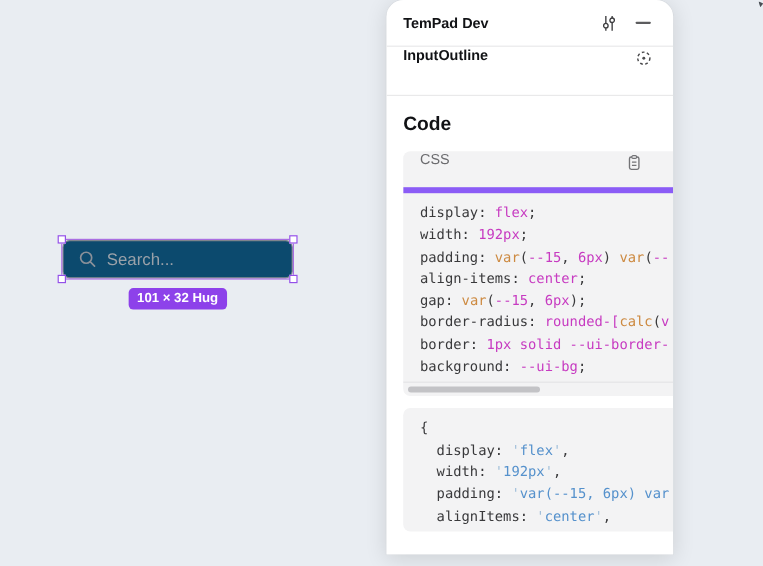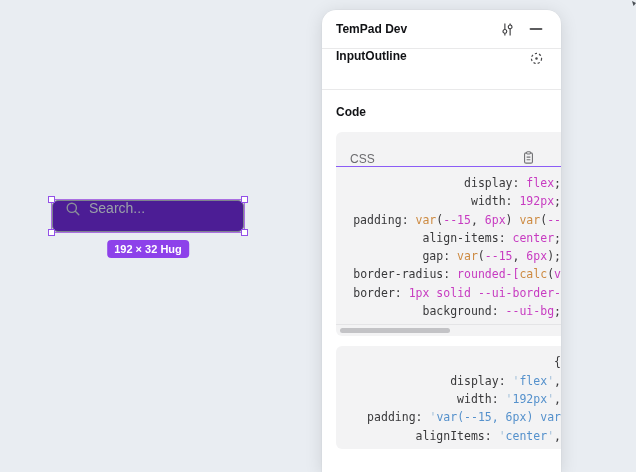--- a/index.html
+++ b/index.html
@@ -10,24 +10,24 @@
     background: var(--canvas-bg, #e9edf2);
   }
 
   
   .canvas { position: absolute; inset: 0; }
 
   .component-wrap { position: absolute; left: 52px; top: 200px; width: 192px; height: 32px; }
 
   .search-input {
     position: absolute; inset: 0;
-    background: #4c1d95;
+    background: #0c4a6e;
     border: 1px solid var(--input-border, #7e848d);
     border-radius: 6px;
-    display: flex; gap: 8px;
+    display: flex; align-items: center; gap: 8px;
     padding: 0 12px;
   }
   .search-input .placeholder {
     color: var(--placeholder-color, #9aa1a9);
     font-size: 14px; line-height: 1;
     white-space: nowrap;
   }
   .magnifier-svg { display: block; flex: 0 0 auto; }
 
   .selection-outline {
@@ -51,21 +51,21 @@
     color: #ffffff; font-size: 11px; font-weight: bold;
     padding: 3px 7px; border-radius: 4px;
     white-space: nowrap; line-height: 1.1;
   }
 
   
   .cursor-artifact { position: absolute; right: 0; top: 1px; width: 4px; height: 5px; background: #4a4f55; clip-path: polygon(0 0, 100% 40%, 40% 100%); }
 
   
   .panel {
-    position: absolute; left: 322px; top: 10px; width: 239px; height: 462px;
+    position: absolute; left: 322px; top: 0; width: 239px; height: 462px;
     background: #ffffff;
     border-radius: 14px 14px 0 0;
     box-shadow: 0 3px 18px rgba(0,0,0,0.12), 0 0 0 0.5px rgba(0,0,0,0.04);
     overflow: hidden;
   }
   .panel-header {
     height: 39px; display: flex; align-items: center;
     padding: 0 16px 0 14px;
     border-bottom: 1px solid #e9e9ea;
   }
@@ -75,45 +75,45 @@
 
   .node-row {
     height: 41px; display: flex; 
     padding: 0 16px 0 14px;
     border-bottom: 1px solid #e9e9ea;
   }
   .node-name { font-size: 12px; font-weight: bold; color: #111215; flex: 1 1 auto; }
 
   .section-label {
     padding: 15px 14px 13px 14px;
-    font-size: 12px; font-weight: bold; color: #111215;
+    font-size: 16px; font-weight: bold; color: #111215;
   }
 
   .code-block {
     margin-left: 14px; width: 225px;
     background: #f3f3f4;
     border-radius: 6px 0 0 6px;
     overflow: hidden;
   }
   .code-block + .code-block { margin-top: 10px; }
   .code-block-header {
-    height: 35px; display: flex; align-items: flex-end;
+    height: 35px; display: flex; align-items: flex-start;
     padding: 0 24px 0 14px;
-    border-bottom: 1px solid #8b5cf6;
+    border-bottom: 5px solid #8b5cf6;
   }
   .code-block-title { flex: 1 1 auto; font-size: 12px; color: #6b6b6e; }
 
   .code-area {
     padding: 7px 0 4px 14px;
     font-family: "DejaVu Sans Mono", "Liberation Mono", monospace;
     font-size: 11.5px; line-height: 18.3px;
     white-space: pre; overflow: hidden;
     color: var(--syn-plain, #39393b);
   }
-  .code-line { white-space: pre; text-align: right; }
+  .code-line { white-space: pre; }
   .tk-plain { color: var(--syn-plain, #39393b); }
   .tk-val   { color: var(--syn-val, #c73bc1); }
   .tk-fn    { color: var(--syn-fn, #cd8a41); }
   .tk-str   { color: var(--syn-str, #5591cc); }
   .tk-strq  { color: var(--syn-strq, #a3c0da); }
 
   .hscrollbar {
     position: relative; height: 12px;
     border-top: 1px solid #e4e4e6;
   }
@@ -137,21 +137,21 @@
       <span class="placeholder">Search...</span>
     </div>
 
     <div class="selection-outline">
       <div class="handle tl"></div>
       <div class="handle tr"></div>
       <div class="handle bl"></div>
       <div class="handle br"></div>
     </div>
 
-    <div class="size-badge">192 × 32 Hug</div>
+    <div class="size-badge">101 × 32 Hug</div>
   </div>
 
   <div class="cursor-artifact"></div>
 </div>
 
 <div class="panel">
 
   <div class="panel-header">
     <span class="panel-title">TemPad Dev</span>
     <span class="icon-btn">

